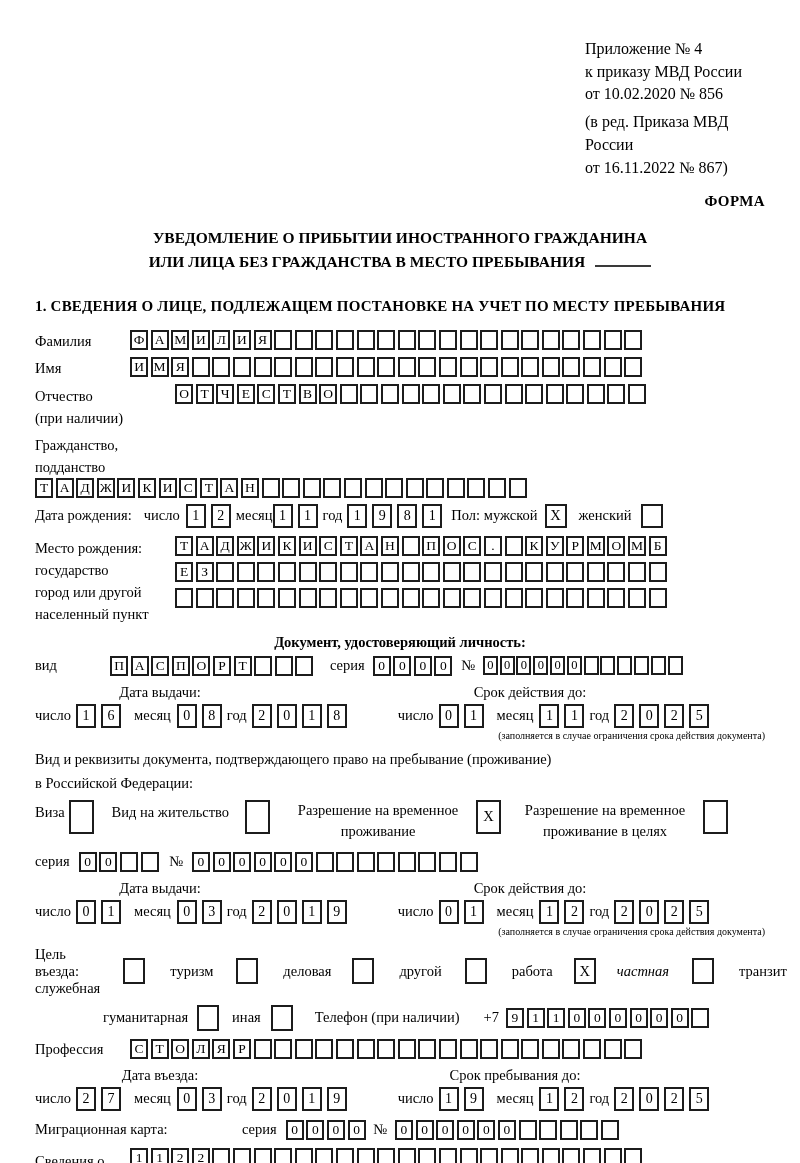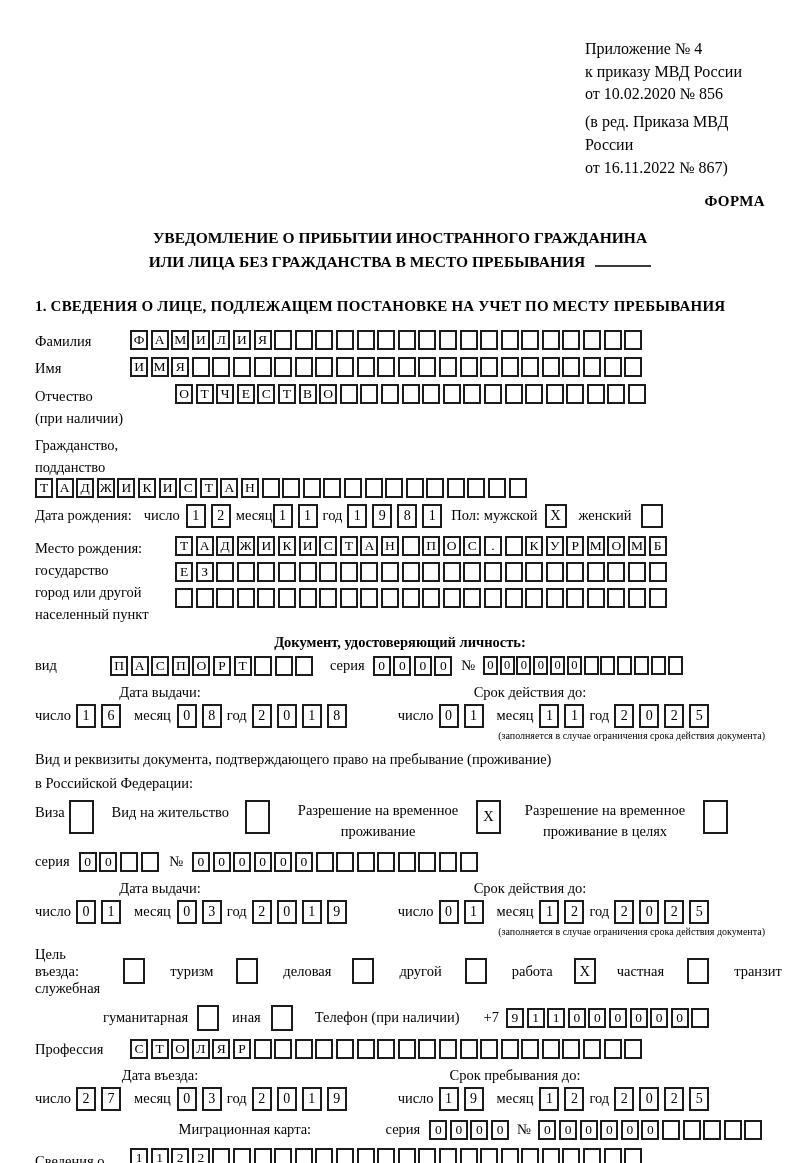--- a/index.html
+++ b/index.html
@@ -508,21 +508,21 @@
     <span>Цель въезда: служебная</span>
     <span class="cb mid" style="margin-left:7px;"></span>
     <span style="margin-left:9px;margin-right:7px;">туризм</span>
     <span class="cb mid"></span>
     <span style="margin-left:9px;margin-right:5px;">деловая</span>
     <span class="cb mid"></span>
     <span style="margin-left:9px;margin-right:7px;">другой</span>
     <span class="cb mid"></span>
     <span style="margin-left:9px;margin-right:5px;text-align:right;">работа</span>
     <span class="cb mid">X</span>
-    <span style="margin-left:5px;margin-right:7px;">частная</span>
+    <span style="margin-left:5px;margin-right:7px;font-style:italic;">частная</span>
     <span class="cb mid"></span>
     <span style="margin-left:9px;margin-right:8px;">транзит</span>
     <span class="cb mid"></span>
   </div>
 
   <div class="rowc" style="margin-top:8px;">
     <span style="margin-left:68px;margin-right:9px;">гуманитарная</span>
     <span class="cb mid"></span>
     <span style="margin-left:13px;margin-right:10px;">иная</span>
     <span class="cb mid"></span>
@@ -612,21 +612,21 @@
       <span class="dl">год</span>
       <span class="boxes">
           <span class="bx dbx">2</span>
           <span class="bx dbx">0</span>
           <span class="bx dbx">2</span>
           <span class="bx dbx">5</span>
         </span>
     </span>
   </div>
 
-  <div class="rowc" style="margin-top:9px;justify-content:flex-end;">
+  <div class="rowc" style="margin-top:9px;">
     <span style="width:175px;">Миграционная карта:</span>
     <span style="margin-left:32px;margin-right:9px;">серия</span>
     <span class="boxes">
         <span class="bx">0</span>
         <span class="bx">0</span>
         <span class="bx">0</span>
         <span class="bx">0</span>
       </span>
     <span style="margin-left:5px;margin-right:8px;">№</span>
     <span class="boxes">

